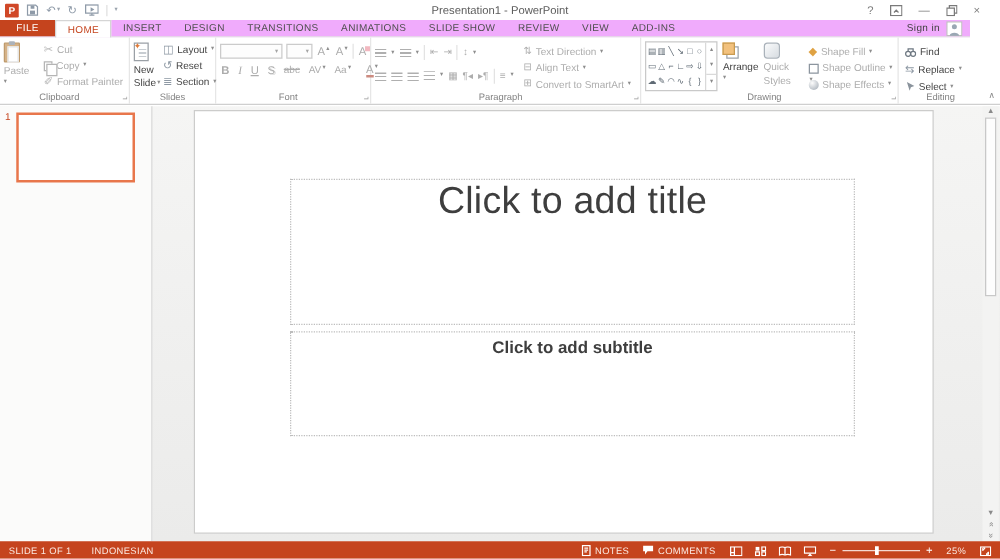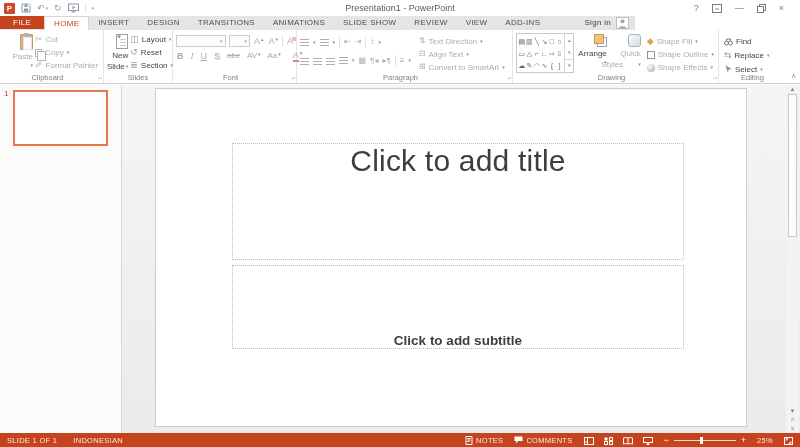--- a/index.html
+++ b/index.html
@@ -19,40 +19,40 @@
     font-weight:bold; display:flex; align-items:center; justify-content:center; border-radius:1px; }
   .qbtn { display:flex; align-items:center; gap:1px; color:#8E9AA8; font-size:9px; line-height:1; padding:0; }
   .tiny-caret { font-size:5px; color:#9AA3AD; }
   .qat-sep { width:1px; height:9px; background:#E0E0E0; }
   .win-title { position:absolute; left:0; right:0; text-align:center; font-size:9px; color:#5C5C5C; }
   .win-controls { margin-left:auto; display:flex; align-items:center; gap:13px;
     padding-right:16px; z-index:2; color:#7A7A7A; font-size:9px; }
   .win-controls button { color:#7A7A7A; font-size:9px; line-height:1; display:flex; align-items:center; }
 
   
-  #tabrow { position:absolute; left:0; top:16px; width:635px; height:14px;
+  #tabrow { position:absolute; left:0; top:16px; width:776px; height:14px;
     display:flex; align-items:stretch; font-size:8px; letter-spacing:.3px;
-    color:#4E4E4E; border-bottom:1px solid #E4E4E4; background:#e5e5e5; }
+    color:#4E4E4E; border-bottom:1px solid #E4E4E4; background:#f0abfc; }
   .tab-file { background:#C5441E; color:#fff; padding:0 13px; display:flex; align-items:center; }
   .tab { padding:0 9px; display:flex; align-items:center; }
   .tab.active { background:#fff; color:#C5441E; border:1px solid #D5D5D5; border-bottom:none;
     position:relative; z-index:2; margin-bottom:-1px;text-align:right; }
   .signin { margin-left:auto; display:flex; align-items:center; gap:5px; padding-right:6px; color:#3F3F3F; }
 
   
   #ribbon { position:absolute; left:0; top:30px; width:800px; height:54px;
     background:#fff; border-bottom:1px solid #CFCFCF; display:flex; }
   .group { position:relative; border-right:1px solid #E6E6E6; padding:2px 2px 10px 3px; }
   .grow { display:flex; height:42px; }
   .glabel { position:absolute; bottom:1px; left:0; right:8px; text-align:center;
     font-size:7.5px; color:#828282; }
   .launcher { position:absolute; right:1px; bottom:1px; font-size:7px; color:#9B9B9B;
     transform:rotate(180deg); line-height:1; }
 
-  .bigbtn { display:flex; flex-direction:column; align-items:flex-end; justify-content:flex-start;
+  .bigbtn { display:flex; flex-direction:column; align-items:flex-start; justify-content:flex-start;
     gap:2px; padding-top:2px; }
   .biglabel { font-size:8px; color:#444; line-height:1.15; text-align:center; white-space:nowrap; }
   .smallcol { display:flex; flex-direction:column; justify-content:flex-start; padding-top:1px; }
   .smallbtn { display:flex; align-items:center; gap:3px; height:13px; padding:0 2px;
     font-size:8px; color:#444; }
   .slabel { font-size:8px; white-space:nowrap; color:inherit; }
   .caret { font-size:5px; color:#8E8E8E; line-height:1; }
   .disabled, .disabled .slabel, .disabled .biglabel { color:#ADADAD; }
   .gi { font-size:9px; line-height:1; color:#8E99A4; }
   .disabled .gi { color:#B5B5B5; }
@@ -135,21 +135,21 @@
   .snum { position:absolute; left:4px; top:4px; font-size:8px; color:#C5441E; }
   .thumb { position:absolute; left:13px; top:5px; width:95px; height:56px;
     background:#fff; border:2px solid #E8764B; }
 
   #slide { position:absolute; left:155px; top:3px; width:592px; height:339px;
     background:#fff; border:1px solid #CCCCCB; }
   .ph { position:absolute; left:76px; width:452px; border:1px dotted #BDBDBD;
     display:flex; justify-content:center; color:#3E3E3E; }
   .ph.title { top:54px; height:117px; align-items:flex-start; padding-bottom:8px;
     font-size:30px; letter-spacing:.2px; }
-  .ph.sub { top:176px; height:84px; align-items:flex-end; padding-top:4px;
+  .ph.sub { top:176px; height:84px; align-items:flex-start; padding-top:4px;
     font-size:13.5px; font-weight:bold; }
 
   #vscroll { position:absolute; left:786px; top:0; width:13px; height:348px;
     background:#F3F3F2; display:flex; flex-direction:column; align-items:center; }
   #vscroll button { width:13px; font-size:6px; color:#8A8A8A; line-height:1; padding:1px 0; }
   .vthumb { width:9px; height:143px; background:#FDFDFD; border:1px solid #C8C8C8; margin-top:1px; }
   .vspacer { flex:1; }
   .rot90 { display:inline-block; transform:rotate(90deg); font-size:7px; }
 
   

